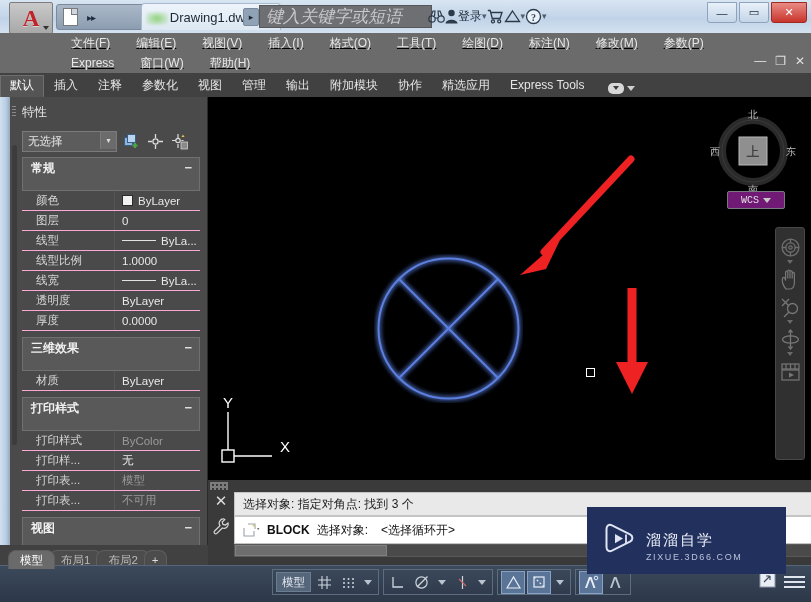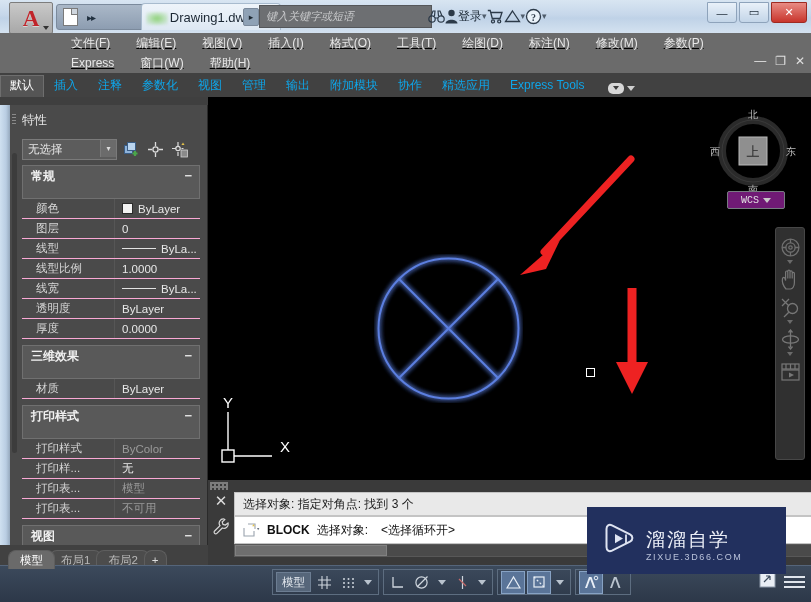--- a/index.html
+++ b/index.html
@@ -54,21 +54,21 @@
     background:radial-gradient(ellipse at center,#8fd27a 0%,rgba(143,210,122,.25) 70%,rgba(143,210,122,0) 100%);
     filter:blur(1px);}
   .tabarrow{position:absolute;left:243px;top:8px;width:14px;height:16px;
     background:#8fa2b6;border:1px solid #7b8a9c;border-radius:2px;
     display:flex;align-items:center;justify-content:center;color:#1c2731;font-size:9px;}
 
   .searchbox{
     position:absolute;left:259px;top:5px;width:165px;height:21px;
     background:#6d6f72;border:1px solid #55575a;
     display:flex;align-items:center;padding-left:6px;
-    color:#c8c9cb;font-style:italic;font-size:11px;
+    color:#c8c9cb;font-style:italic;font-size:17px;
   }
   .tb-icons{position:absolute;left:428px;top:4px;height:24px;display:flex;align-items:center;gap:0;}
   .ic{display:flex;align-items:center;justify-content:center;color:#2c3a49;}
   .tb-sep{color:#4e5c6b;font-size:9px;}
   .signin{color:#1e2b38;font-size:12px;}
 
   .wincontrols{position:absolute;right:4px;top:2px;display:flex;gap:2px;}
   .wc{width:28px;height:19px;border:1px solid #8ea3bb;border-radius:0 0 3px 3px;
       background:linear-gradient(to bottom,#e9f1f9,#c3d5e8);
       display:flex;align-items:center;justify-content:center;color:#23303d;font-size:11px;}
@@ -84,32 +84,32 @@
   .menurow.r2{top:20px;}
   .menu-item{color:#e8e8e8;font-size:12px;padding:0 13px;line-height:20px;}
   .minbtns{position:absolute;right:6px;top:21px;display:flex;gap:9px;color:#e0e0e0;font-size:12px;align-items:center;}
 
   
   .ribbontabs{
     position:absolute;left:0;top:73px;width:811px;height:24px;
     background:#414141;
     display:flex;align-items:flex-end;
   }
-  .rtab{color:#0ea5e9;font-size:12px;padding:3px 10px 4px 10px;line-height:15px;}
+  .rtab{color:#e5e5e5;font-size:12px;padding:3px 10px 4px 10px;line-height:15px;}
   .rtab.active{background:#555555;color:#ffffff;border:1px solid #6e6e6e;border-bottom:none;padding:2px 9px 4px 9px;}
   .ribbon-dd{margin-left:14px;display:flex;align-items:center;gap:3px;padding-bottom:3px;}
   .ribbon-dd .pill{width:16px;height:11px;background:#d8d8d8;border-radius:5px;position:relative;}
   .ribbon-dd .pill:after{content:"";position:absolute;left:5px;top:3px;
     border-left:3px solid transparent;border-right:3px solid transparent;border-top:4px solid #3b3b3b;}
   .ribbon-dd .c{width:0;height:0;border-left:4px solid transparent;border-right:4px solid transparent;border-top:5px solid #cfcfcf;}
 
   
   .propspanel{
     position:absolute;left:0;top:97px;width:207px;height:448px;
-    background:#4a4a4a;border-right:1px solid #2a2a2a;margin-top:8px;
+    background:#4a4a4a;border-right:1px solid #2a2a2a;
   }
   .panel-leftstrip{position:absolute;left:0;top:0;width:10px;height:448px;
     background:linear-gradient(to right,#cfe0f0,#b9cde2 60%,#96a9bd);}
   .panel-grip{position:absolute;left:12px;top:48px;width:5px;height:300px;background:#3c3c3c;border-radius:3px;}
   .panel-title{position:absolute;left:12px;top:4px;width:194px;height:22px;
     color:#e6e6e6;font-size:12.5px;display:flex;align-items:center;padding-left:10px;}
   .panel-title .dots{position:absolute;left:0px;top:5px;width:4px;height:12px;
     background:repeating-linear-gradient(to bottom,#8a8a8a 0 1px,transparent 1px 3px);}
 
   .sel-row{position:absolute;left:22px;top:33px;width:180px;height:22px;display:flex;align-items:center;gap:5px;}
@@ -198,21 +198,21 @@
   .sb-car{width:0;height:0;border-left:4px solid transparent;border-right:4px solid transparent;
     border-top:5px solid #b9c3ce;margin:0 3px;}
   .sb-right{position:absolute;right:4px;top:5px;display:flex;align-items:center;gap:5px;}
   .sb-burger{width:21px;height:20px;display:flex;flex-direction:column;justify-content:center;gap:3px;padding:0 2px;}
   .sb-burger i{display:block;height:2px;background:#dfe5ec;}
 
   
   .watermark{position:absolute;left:587px;top:507px;width:185px;height:67px;
     background:#22305e;display:flex;align-items:center;gap:9px;padding-left:14px;}
   .wm-txt{display:flex;flex-direction:column;gap:2px;}
-  .wm-main{color:#e9ecf5;font-size:19px;letter-spacing:2px;line-height:20px;margin-top:10px;}
+  .wm-main{color:#e9ecf5;font-size:15px;letter-spacing:2px;line-height:20px;margin-top:10px;}
   .wm-sub{color:#b9c2da;font-size:9px;letter-spacing:1.6px;}
 </style>
 </head>
 <body>
 
 <div id="app">
 
   <div class="titlebar">
     <div class="appbtn">
       <span class="a-glyph">A</span>

